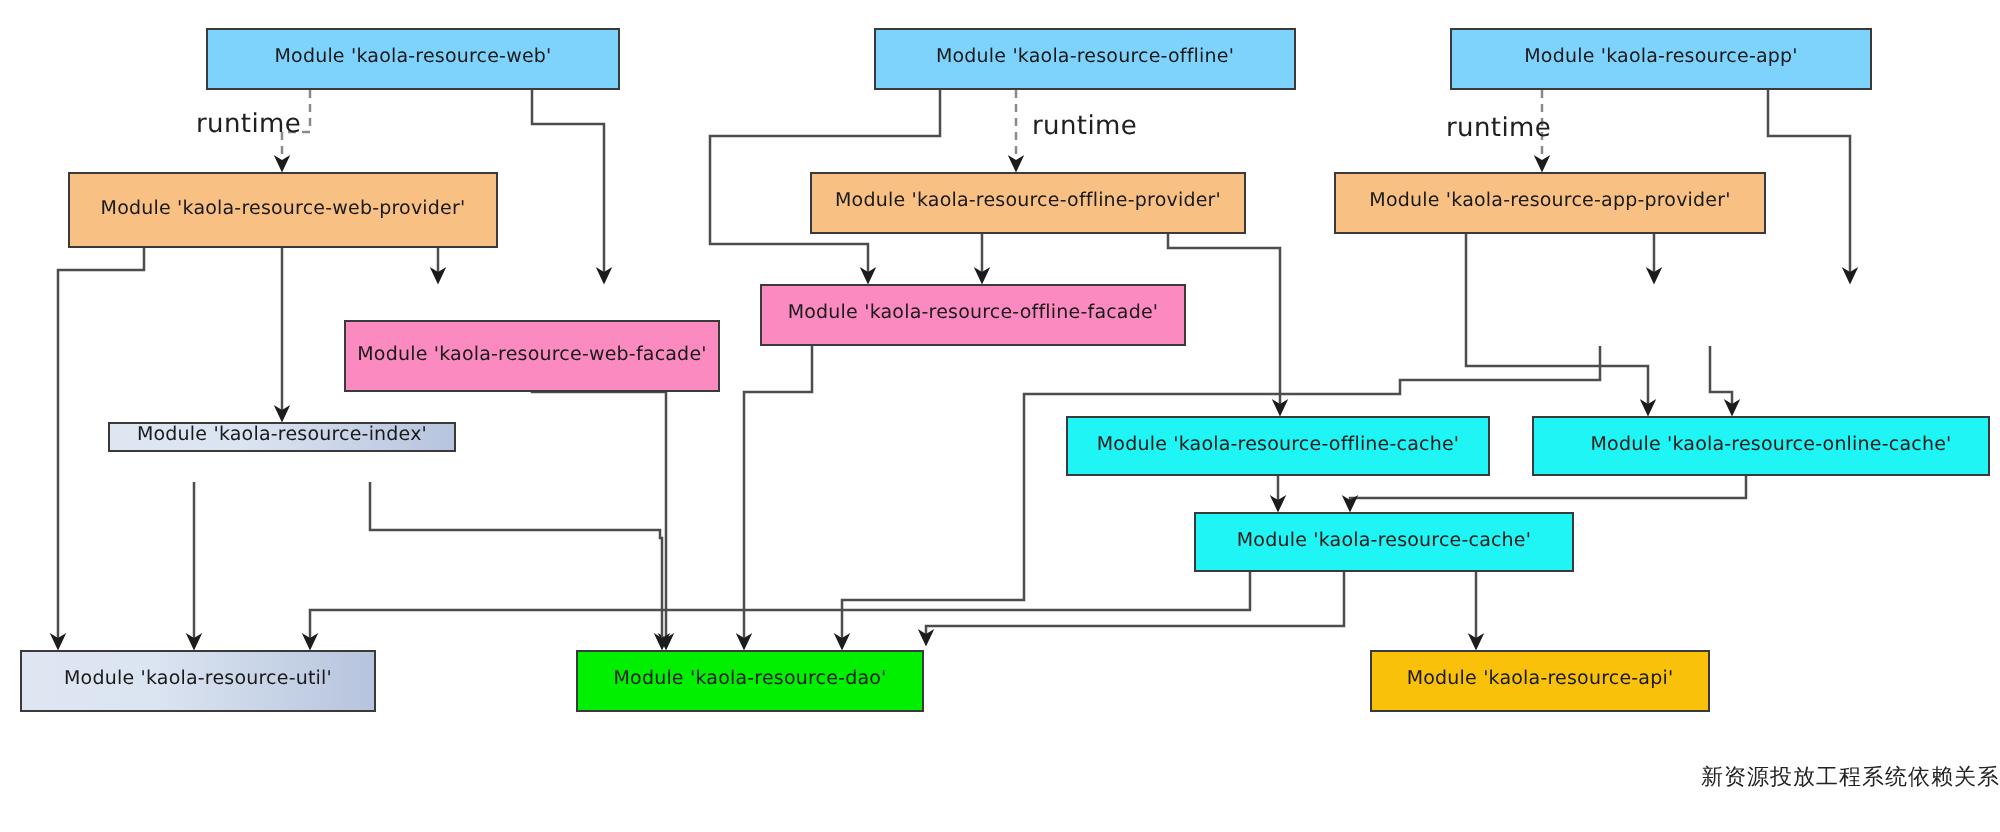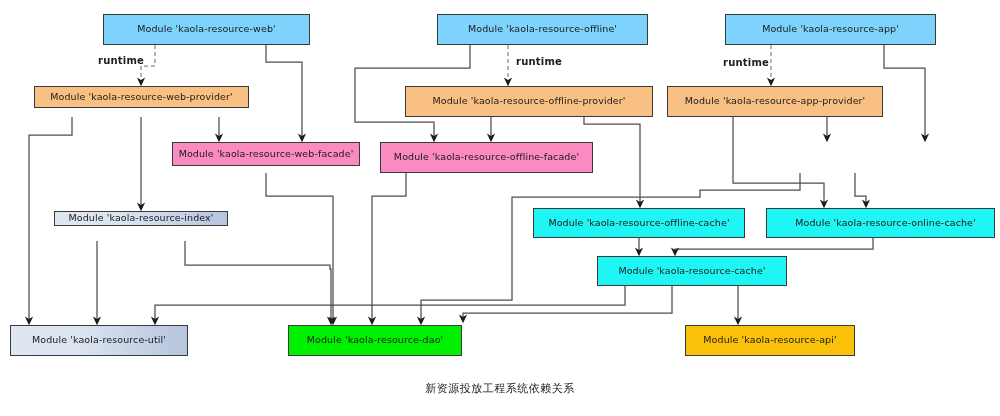--- a/index.html
+++ b/index.html
@@ -43,30 +43,29 @@
   }
   .n-cyanbright { background: #7dd3fc; }
   .n-orange    { background: #f8c183; }
   .n-pink      { background: #fb8ac0; }
   .n-cyan      { background: #1ff5f5; }
   .n-steel     { background: linear-gradient(to right, #dee6f2 0%, #dbe4f1 38%, #b6c4dd 100%); }
   .n-green     { background: #00f000; }
   .n-gold      { background: #f9c10a; margin-left: 32px; }
   .edge-label {
     position: absolute;
-    font-size: 10px;
+    font-size: 13px;
     color: #202020;
     white-space: nowrap;
     letter-spacing: 0.2px;
-    font-weight: bold;
   }
   .caption {
     position: absolute;
     width: 1000px;
-    text-align: center;
+    text-align: right;
     font-size: 11px;
     color: #222222;
     letter-spacing: 0.5px;
   }
 </style>
 </head>
 <body style="background: rgb(255, 255, 255);">
 
 <div id="diagram-root">
 
@@ -124,24 +123,24 @@
 
       <path d="M672,286 L672,313 L463,313 L463,319"></path>
 
       <path d="M738,286 L738,321"></path>
     </g>
   </svg>
 
   <div class="node n-cyanbright" style="left: 103px; top: 14px; width: 207px; height: 31px; border-color: rgb(58, 58, 58);">Module 'kaola-resource-web'</div>
   <div class="node n-cyanbright" style="left: 437px; top: 14px; width: 211px; height: 31px; border-color: rgb(58, 58, 58);">Module 'kaola-resource-offline'</div>
   <div class="node n-cyanbright" style="left: 725px; top: 14px; width: 211px; height: 31px; border-color: rgb(58, 58, 58);">Module 'kaola-resource-app'</div>
-  <div class="node n-orange" style="left: 34px; top: 86px; width: 215px; height: 22px; border-color: rgb(58, 58, 58);">Module 'kaola-resource-web-provider'</div>
-  <div class="node n-orange" style="left: 405px; top: 86px; width: 248px; height: 31px; border-color: rgb(58, 58, 58);">Module 'kaola-resource-offline-provider'</div>
+  <div class="node n-orange" style="left: 34px; top: 86px; width: 215px; height: 38px; border-color: rgb(58, 58, 58);">Module 'kaola-resource-web-provider'</div>
+  <div class="node n-orange" style="left: 405px; top: 86px; width: 218px; height: 31px; border-color: rgb(58, 58, 58);">Module 'kaola-resource-offline-provider'</div>
   <div class="node n-orange" style="left: 667px; top: 86px; width: 216px; height: 31px; border-color: rgb(58, 58, 58);">Module 'kaola-resource-app-provider'</div>
-  <div class="node n-pink" style="left: 172px; top: 142px; width: 188px; height: 24px; border-color: rgb(58, 58, 58);">Module 'kaola-resource-web-facade'</div>
+  <div class="node n-pink" style="left: 172px; top: 160px; width: 188px; height: 36px; border-color: rgb(58, 58, 58);">Module 'kaola-resource-web-facade'</div>
   <div class="node n-pink" style="left: 380px; top: 142px; width: 213px; height: 31px; border-color: rgb(58, 58, 58);">Module 'kaola-resource-offline-facade'</div>
   <div class="node n-steel" style="left: 54px; top: 211px; width: 174px; height: 15px; border-color: rgb(58, 58, 58);">Module 'kaola-resource-index'</div>
   <div class="node n-cyan" style="left: 533px; top: 208px; width: 212px; height: 30px; border-color: rgb(58, 58, 58);">Module 'kaola-resource-offline-cache'</div>
   <div class="node n-cyan" style="left: 766px; top: 208px; width: 229px; height: 30px; border-color: rgb(58, 58, 58); padding-left: 10px;">Module 'kaola-resource-online-cache'</div>
   <div class="node n-cyan" style="left: 597px; top: 256px; width: 190px; height: 30px; border-color: rgb(58, 58, 58);">Module 'kaola-resource-cache'</div>
   <div class="node n-steel" style="left: 10px; top: 325px; width: 178px; height: 31px; border-color: rgb(58, 58, 58);">Module 'kaola-resource-util'</div>
   <div class="node n-green" style="left: 288px; top: 325px; width: 174px; height: 31px; border-color: rgb(58, 58, 58); text-align: center;">Module 'kaola-resource-dao'</div>
   <div class="node n-gold" style="left: 653px; top: 325px; width: 170px; height: 31px; border-color: rgb(58, 58, 58);">Module 'kaola-resource-api'</div>
 
   <div class="edge-label" style="left: 98px; top: 55px;">runtime</div>

